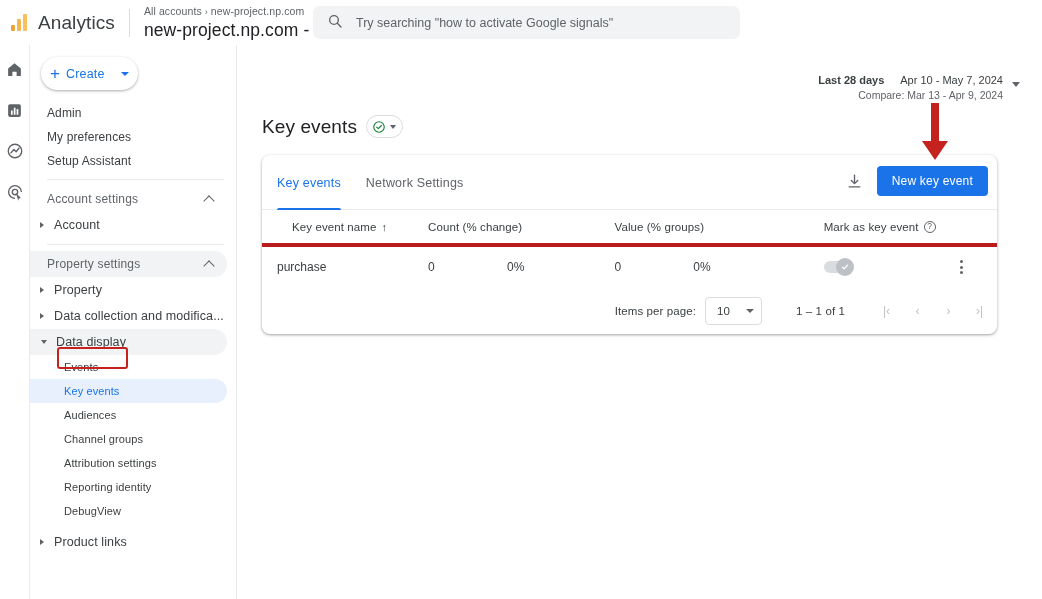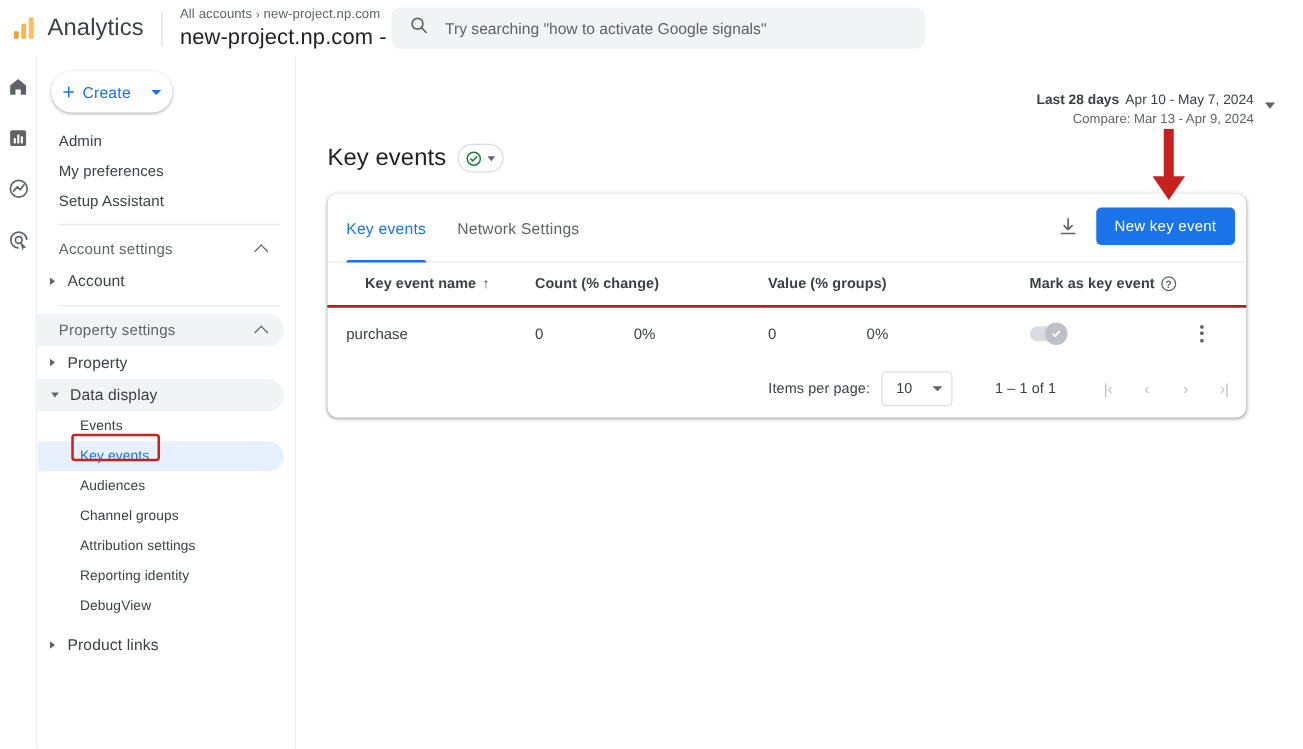--- a/index.html
+++ b/index.html
@@ -145,21 +145,21 @@
     position: absolute; left: 237px; top: 45px;
     width: 805px; height: 554px; background: #fff; overflow: hidden;
   }
   .daterange {
     position: absolute; right: 22px; top: 28px;
     display: flex; align-items: flex-start; gap: 9px;
     cursor: pointer;
   }
   .dr-txt { text-align: right; }
   .dr-l1 { font-size: 11px; color: #3c4043; line-height: 15px; }
-  .dr-l1 b { font-weight: 700; margin-right: 5px; }
+  .dr-l1 b { font-weight: 700; margin-right: 16px; }
   .dr-l2 { font-size: 10.5px; color: #5f6368; line-height: 14px; }
   .dr-car {
     width: 0; height: 0; border-left: 4.5px solid transparent;
     border-right: 4.5px solid transparent; border-top: 5px solid #5f6368;
     margin-top: 9px;
   }
 
   .page-title-row {
     position: absolute; left: 25px; top: 70px;
     display: flex; align-items: center; gap: 9px;
@@ -201,23 +201,23 @@
   .new-btn {
     height: 30px; padding: 0 15px; border-radius: 4px;
     background: #1a73e8; color: #fff; font-size: 12px;
     display: flex; align-items: center; cursor: pointer;
     letter-spacing: .2px; border: none;
     font-family: "Liberation Sans", sans-serif;
   }
 
   table { width: 100%; border-collapse: collapse; }
   thead th {
-    font-size: 11.5px; font-weight: 700; color: #3c4043;
+    font-size: 11.5px; font-weight: 400; color: #3c4043;
     text-align: left; height: 35px; padding: 0;
-    border-bottom: 2px solid #b91c1c; letter-spacing: .1px;
+    border-bottom: 4px solid #b91c1c; letter-spacing: .1px;
   }
   .th-in { display: flex; align-items: center; gap: 5px; }
   .sort-up { font-size: 11px; color: #3c4043; }
   .help-ic {
     width: 12px; height: 12px; border-radius: 50%;
     border: 1px solid #5f6368; color: #5f6368;
     font-size: 8.5px; display: inline-flex;
     align-items: center; justify-content: center; line-height: 1;
   }
   tbody td { height: 42px; font-size: 12px; color: #3c4043; padding: 0; }
@@ -358,20 +358,24 @@
     </div>
 
     <div class="nav-div"></div>
     <div class="nav-sec shaded">
       <span>Property settings</span>
       <span class="up"></span>
     </div>
     <div class="nav-exp">
       <span class="tri-r"></span>
       <span>Property</span>
+    </div>
+    <div class="nav-exp">
+      <span class="tri-r"></span>
+      <span>Data collection and modifica...</span>
     </div>
     <div class="nav-exp active">
       <span class="tri-d"></span>
       <span>Data display</span>
     </div>
 
     <div class="sub">
       <span>Events</span>
     </div>
     <div class="sub selected">

